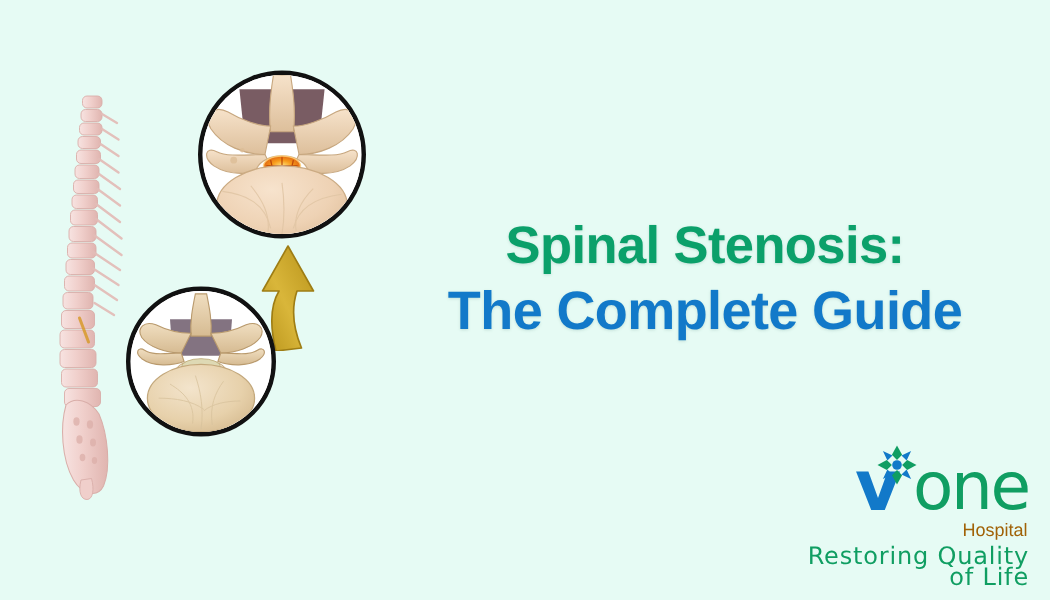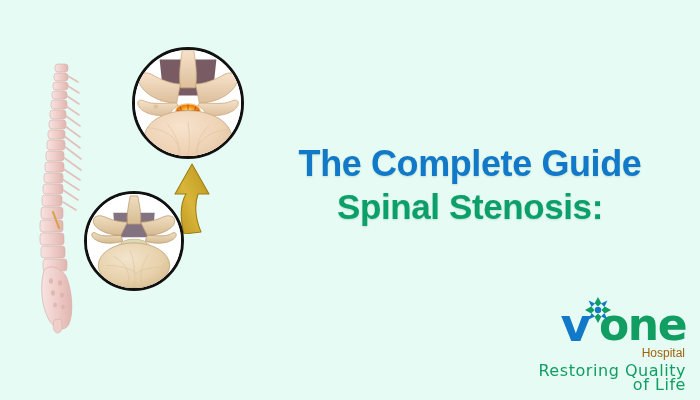--- a/index.html
+++ b/index.html
@@ -105,21 +105,21 @@
     color: #1279c9;
     font-size: 47px;
     font-weight: bold;
     line-height: 40px;
     letter-spacing: -1px;
     font-family: "DejaVu Sans", sans-serif;
   }
   .logo-one {
     color: #109e62;
     font-size: 44px;
-    font-weight: bold;
+    font-weight: normal;
     line-height: 40px;
     letter-spacing: -1.5px;
     margin-left: 9px;
     font-family: "DejaVu Sans", sans-serif;
   }
   .logo-star {
     position: absolute;
     right: 74px;
     top: -1px;
     width: 28px;
@@ -317,22 +317,22 @@
       </g>
 
       <g fill="#dcbd96" opacity="0.8">
         <circle cx="22" cy="60" r="2.4"></circle>
         <circle cx="28" cy="53" r="1.6"></circle>
       </g>
     </svg>
   </div>
 
   <div class="headline">
+    <div class="headline-line l1">Spinal Stenosis:</div>
     <div class="headline-line l2">The Complete Guide</div>
-    <div class="headline-line l1">Spinal Stenosis:</div>
   </div>
 
   <div class="logo">
     <div class="logo-mark">
       <span class="logo-v">v</span>
       <span class="logo-one">one</span>
       <span class="logo-star">
         <svg viewBox="0 0 28 28" xmlns="http://www.w3.org/2000/svg" aria-hidden="true">
           <g fill="#109e62">
             <path d="M14 1 L17.4 7.2 L14 10.6 L10.6 7.2 Z"></path>

